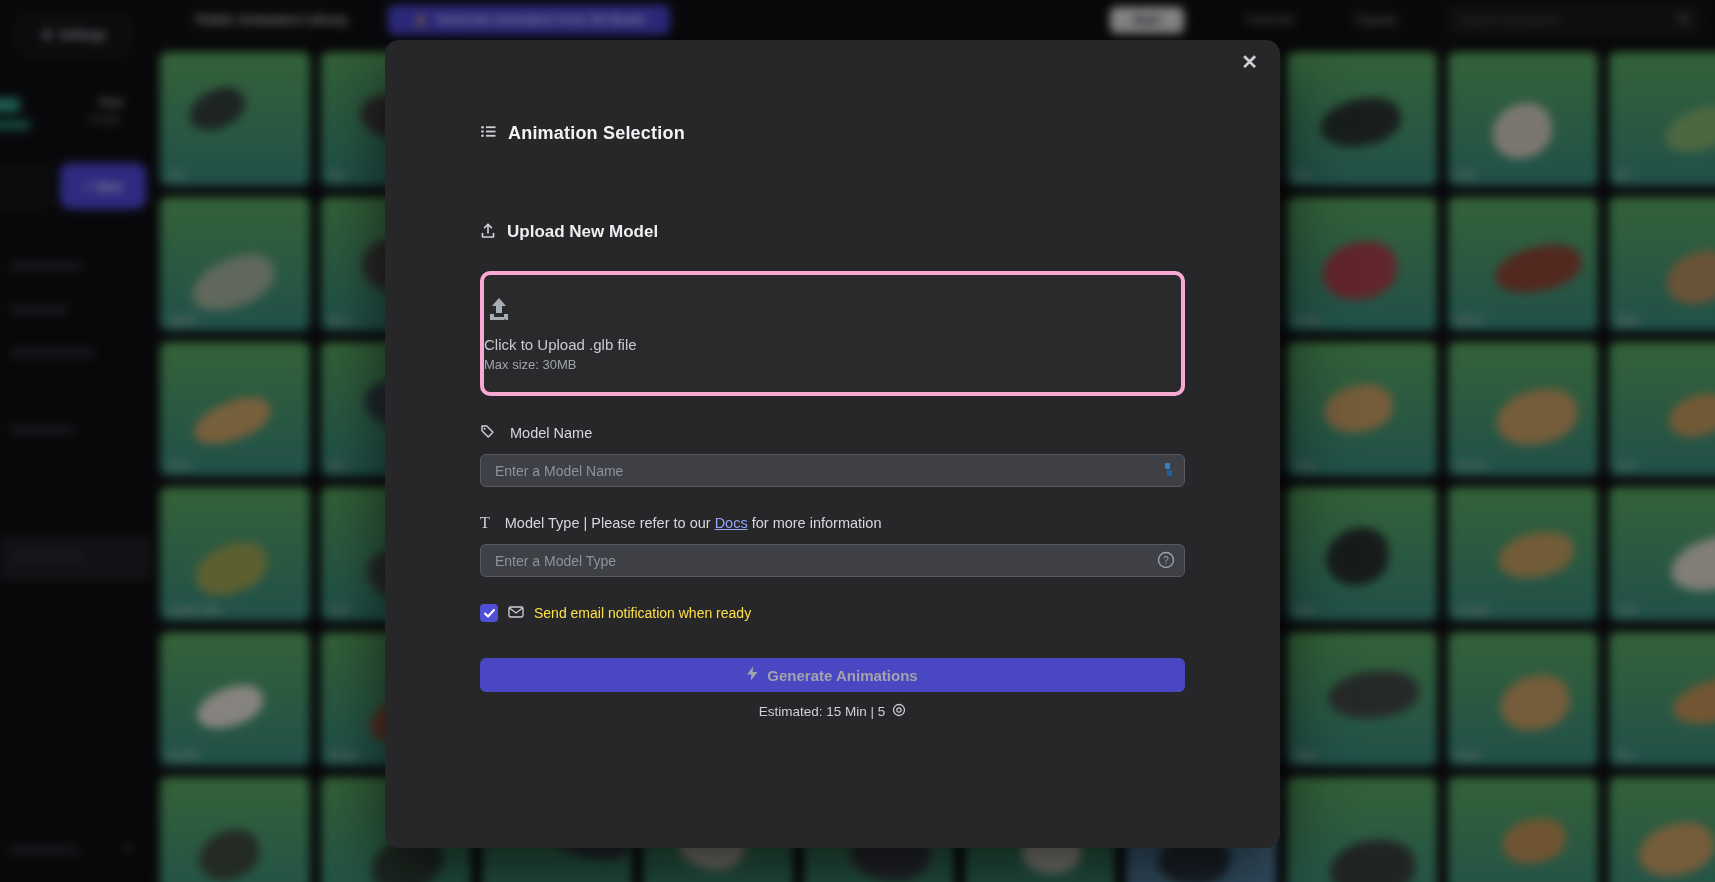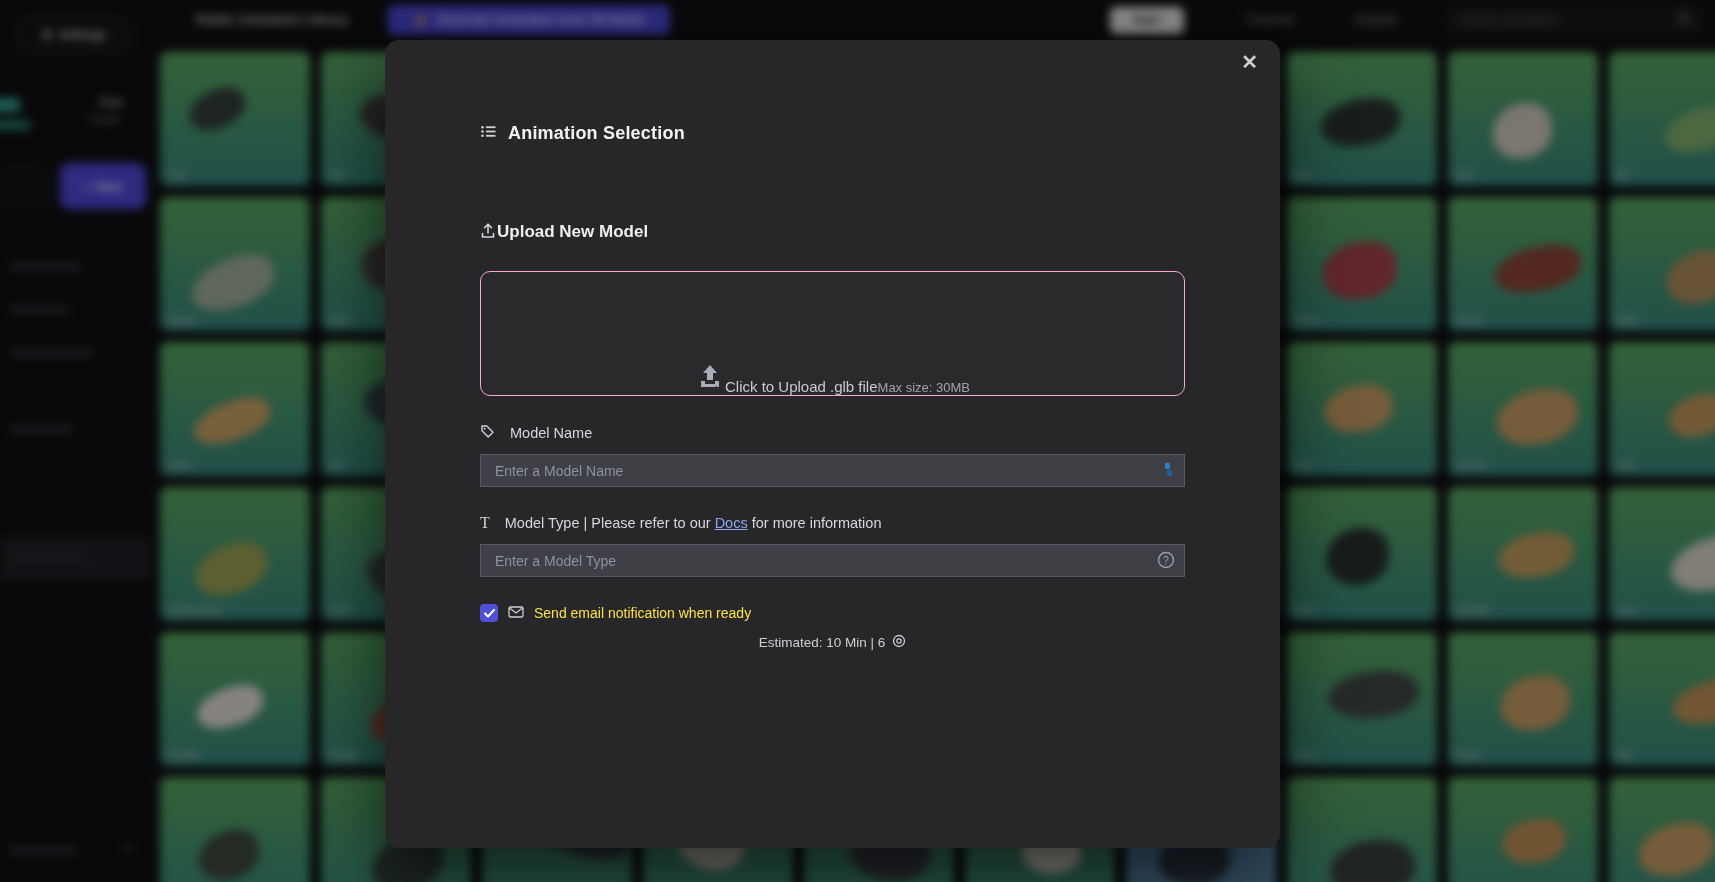--- a/index.html
+++ b/index.html
@@ -53,37 +53,37 @@
 
   
   .modal { position:absolute; left:385px; top:40px; width:895px; height:808px; background:#27272a;
            border-radius:14px; box-shadow:0 24px 70px rgba(0,0,0,.65); }
   .modal-content { padding:0 95px; display:flex; flex-direction:column; }
   .close-btn { position:absolute; top:12px; right:22px; background:none; border:none; color:#cfcfd2;
                font-size:20px; font-weight:bold; cursor:pointer; line-height:1; }
 
   .m-title-row { margin-top:81px; display:flex; align-items:center; gap:11px; height:24px; }
   .m-title { color:#f2f2f4; font-size:18px; font-weight:bold; letter-spacing:.2px; }
-  .m-section-row { margin-top:75px; display:flex; align-items:center; gap:1px; height:24px; }
+  .m-section-row { margin-top:75px; display:flex; align-items:center; gap:11px; height:24px; }
   .m-section { color:#eeeef0; font-size:17px; font-weight:bold; }
 
-  .dropzone { margin-top:27px; height:125px; border:1px solid #f9a8d4; border-radius:10px; background:#2a2a2d;
-              display:flex; flex-direction:row; align-items:flex-end; justify-content:center; cursor:pointer; }
+  .dropzone { margin-top:27px; height:125px; border:4px solid #f9a8d4; border-radius:10px; background:#2a2a2d;
+              display:flex; flex-direction:column; align-items:flex-start; justify-content:center; cursor:pointer; }
   .dz-line1 { margin-top:8px; color:#c8cbd2; font-size:15px; }
   .dz-line2 { margin-top:4px; color:#9fa3ab; font-size:13px; }
 
   .field-label { margin-top:27px; display:flex; align-items:center; gap:15px; height:20px;
                  color:#d6d8dd; font-size:14.5px; }
   .field-label.second { margin-top:26px; }
   .t-glyph { font-family:"Liberation Serif",serif; font-size:16px; color:#cfd1d6; line-height:1; }
   .docs-link { color:#93a6f5; text-decoration:underline; }
 
   .input-wrap { margin-top:11px; position:relative; height:33px; }
   .input-wrap input { width:100%; height:33px; background:#3e4046; border:1px solid #575965;
-                      border-radius:0; padding:0 38px 0 14px; color:#d7d9de; font-size:14px; outline:none; }
+                      border-radius:6px; padding:0 38px 0 14px; color:#d7d9de; font-size:14px; outline:none; }
   .input-wrap input::placeholder { color:#8e929c; }
   .input-addon { position:absolute; right:10px; top:8px; }
 
   .check-row { margin-top:26px; display:flex; align-items:center; gap:10px; height:20px; }
   .checkbox { width:18px; height:18px; border-radius:4px; background:#4f4fd8; display:flex;
               align-items:center; justify-content:center; cursor:pointer; }
   .check-label { color:#fde047; font-size:14px; }
 
   .generate-btn { margin-top:35px; height:34px; background:#4a47c2; border:none; border-radius:6px;
                   display:flex; align-items:center; justify-content:center; gap:9px;
@@ -462,23 +462,31 @@
       </span>
       <span>
         <svg width="16" height="12" viewBox="0 0 16 12" fill="none" stroke="#cfd1d6" stroke-width="1.3">
           <rect x="1" y="1" width="14" height="10" rx="1.5"></rect>
             <polyline points="1.5,2 8,7 14.5,2"></polyline>
         </svg>
       </span>
       <span class="check-label">Send email notification when ready</span>
     </div>
 
+    <button class="generate-btn">
+      <span>
+        <svg width="11" height="15" viewBox="0 0 11 15">
+            <polygon points="6.5,0 0,8.5 4.5,8.5 3.5,15 10.5,6 5.5,6" fill="#a2a3ac"></polygon>
+          </svg>
+      </span>
+      <span>Generate Animations</span>
+    </button>
 
     <div class="estimate-row">
-      <span>Estimated: 10 Min | 6</span>
+      <span>Estimated: 15 Min | 5</span>
       <span>
         <svg width="14" height="14" viewBox="0 0 14 14">
           <circle cx="7" cy="7" r="5.5" fill="none" stroke="#c9ccd2" stroke-width="1.3"></circle>
           <circle cx="7" cy="7" r="2.2" fill="none" stroke="#c9ccd2" stroke-width="1.2"></circle>
         </svg>
       </span>
     </div>
 
   </div>
 </div>

